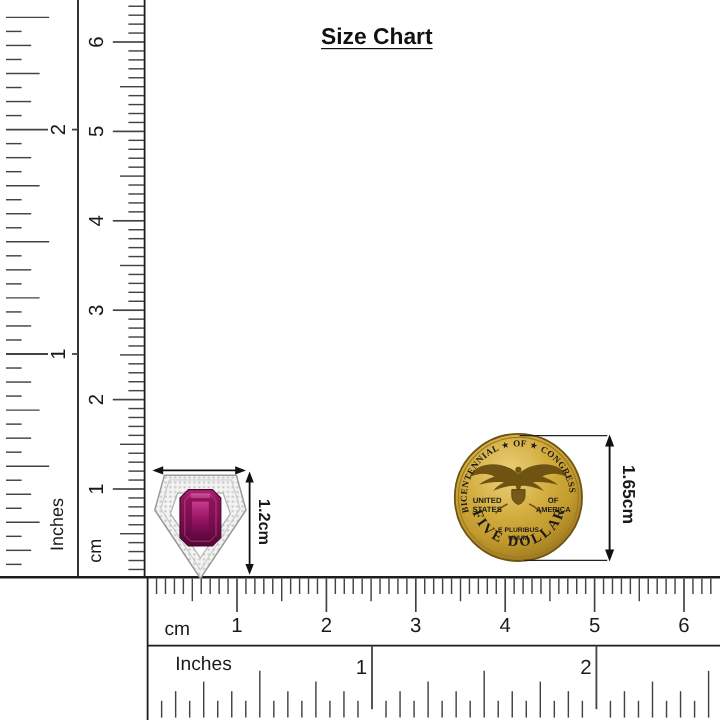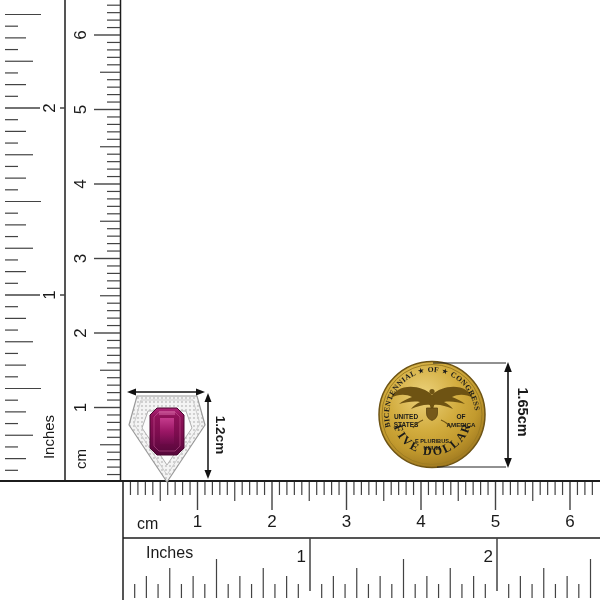--- a/index.html
+++ b/index.html
@@ -10,20 +10,21 @@
          text-underline-offset:3px;white-space:nowrap;}
   svg{position:absolute;top:0;left:0;}
   text{font-family:"Liberation Sans",sans-serif;fill:#1a1a1a;}
   .coin-serif{font-family:"Liberation Serif","DejaVu Sans",serif;}
 </style>
 </head>
 <body>
 
 <div class="canvas">
 
+  <div class="title">Size Chart</div>
 
   <svg id="ruler-layer" width="600" height="600" viewBox="0 0 600 600">
 
     <line x1="0" y1="481" x2="600" y2="481" stroke="#1c1c1c" stroke-width="2"></line>
     <line x1="65" y1="0" x2="65" y2="481" stroke="#1c1c1c" stroke-width="1.5"></line>
     <line x1="120.5" y1="0" x2="120.5" y2="481" stroke="#1c1c1c" stroke-width="1.5"></line>
     <line x1="123" y1="481" x2="123" y2="600" stroke="#1c1c1c" stroke-width="1.5"></line>
     <line x1="123" y1="538" x2="600" y2="538" stroke="#1c1c1c" stroke-width="1.5"></line>
 
     <text transform="rotate(-90 48 437)" x="48" y="437" font-size="15" text-anchor="middle" dominant-baseline="central">Inches</text>

